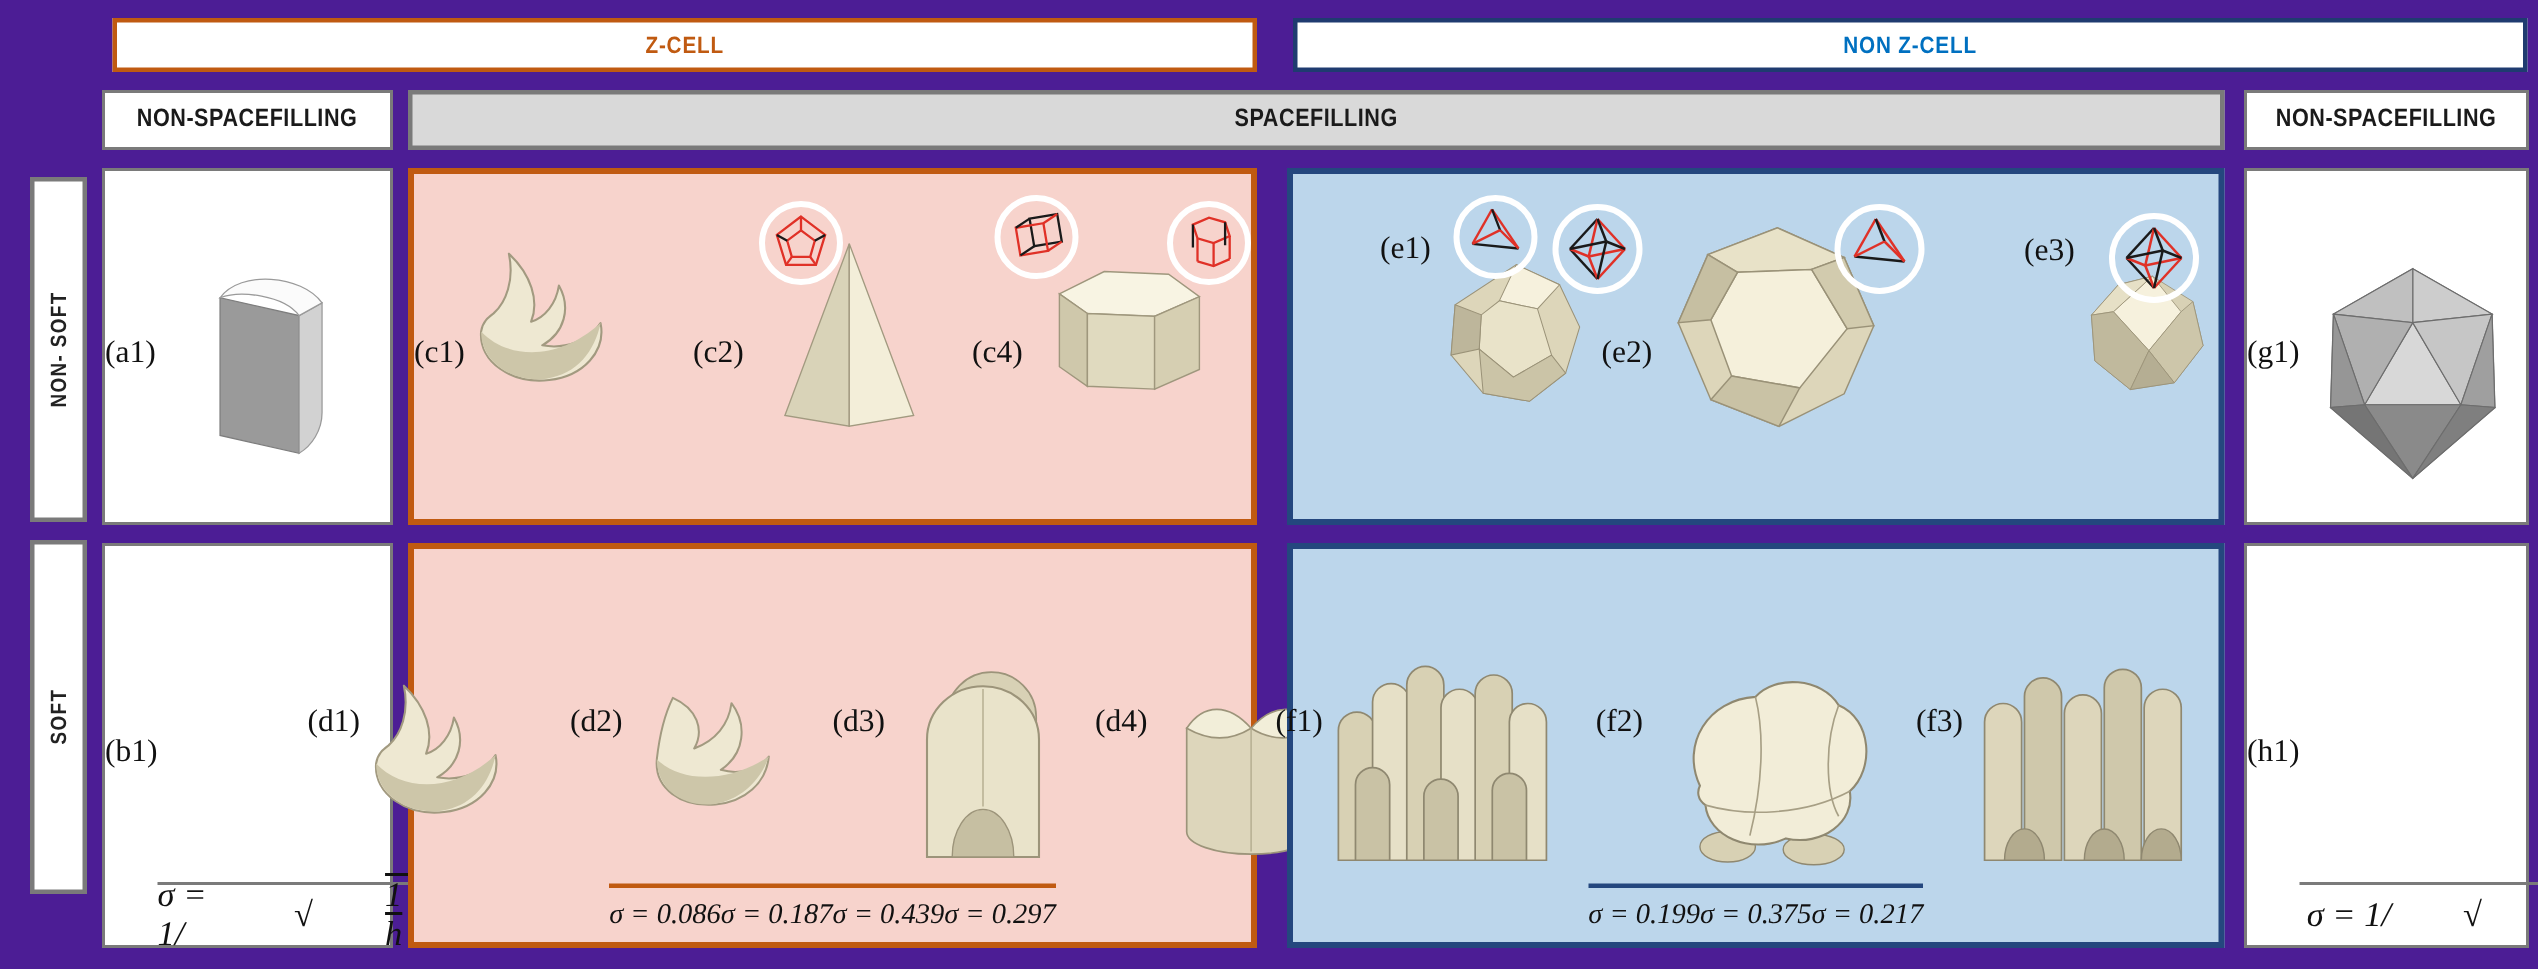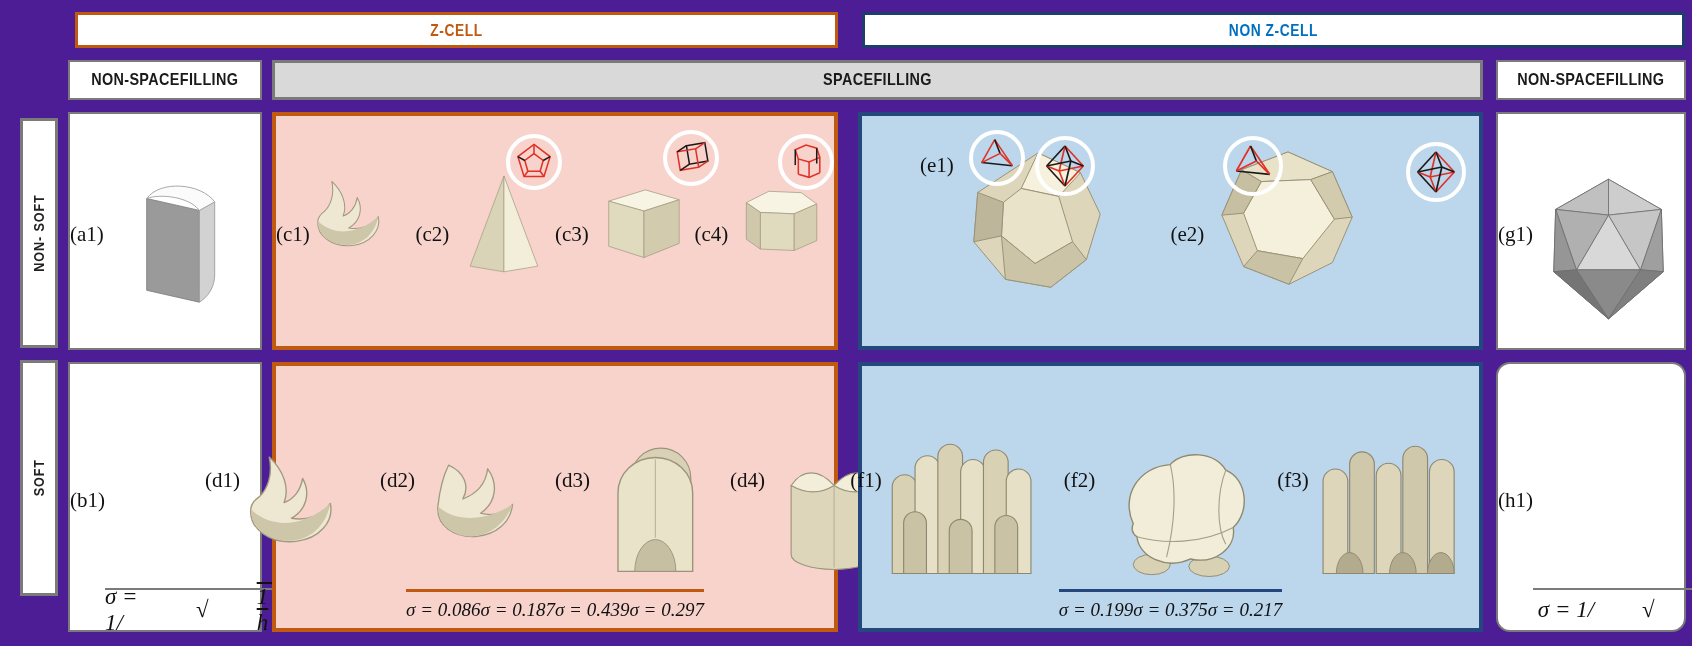--- a/index.html
+++ b/index.html
@@ -25,21 +25,21 @@
   .rowlab.top{top:118px;height:230px;}
   .rowlab.bot{top:360px;height:236px;}
   .rowlab span{writing-mode:vertical-rl;transform:rotate(180deg) scale(1.05,.9);
                font-weight:bold;font-size:14px;letter-spacing:1px;color:#222;white-space:nowrap;}
 
   
   .cell{border:2px solid #7a7a7a;display:flex;flex-direction:row;align-items:center;justify-content:flex-start;}
   #cell-a1{left:68px;top:112px;width:194px;height:238px;}
   #cell-b1{left:68px;top:362px;width:194px;height:270px;}
   #cell-g1{left:1496px;top:112px;width:190px;height:238px;}
-  #cell-h1{left:1496px;top:362px;width:190px;height:270px;border-radius:14px;}
+  #cell-h1{left:1496px;top:362px;width:190px;height:270px;}
 
   
   .group{border:4px solid;box-sizing:border-box;}
   #group-c{left:272px;top:112px;width:566px;height:238px;border-color:#C05A11;background:#F7D3CC;display:flex;}
   #group-d{left:272px;top:362px;width:566px;height:270px;border-color:#C05A11;background:#F7D3CC;display:flex;flex-direction:column;}
   #group-e{left:858px;top:112px;width:625px;height:238px;border-color:#24477E;background:#BCD6EB;display:flex;}
   #group-f{left:858px;top:362px;width:625px;height:270px;border-color:#24477E;background:#BCD6EB;display:flex;flex-direction:column;}
   .cols{display:flex;flex:1;min-height:0;}
   .subcol{flex:1;display:flex;flex-direction:row;align-items:center;position:relative;min-width:0;}
 
@@ -128,28 +128,20 @@
       </svg>
     </div>
     <div class="subcol">
       <div class="cell-label">(c2)</div>
       <svg class="shape" style="margin-bottom:10px" width="135" height="152" viewBox="0 0 150 170">
         <polygon points="78,14 30,142 78,150" fill="#d9d3b8" stroke="#a29a80" stroke-width="1"></polygon>
         <polygon points="78,14 78,150 126,142" fill="#f3eed9" stroke="#a29a80" stroke-width="1"></polygon>
       </svg>
     </div>
     <div class="subcol">
-      <div class="cell-label">(c3)</div>
-      <svg class="shape" style="margin-bottom:16px" width="140" height="140" viewBox="0 0 150 150">
-        <polygon points="28,44 80,28 128,42 78,58" fill="#f8f4e3" stroke="#9f977d" stroke-width="1"></polygon>
-        <polygon points="28,44 28,108 78,124 78,58" fill="#e0dabf" stroke="#9f977d" stroke-width="1"></polygon>
-        <polygon points="78,58 128,42 128,104 78,124" fill="#d2cbae" stroke="#9f977d" stroke-width="1"></polygon>
-      </svg>
-    </div>
-    <div class="subcol">
       <div class="cell-label">(c4)</div>
       <svg class="shape" style="margin-bottom:16px" width="140" height="140" viewBox="0 0 150 150">
         <polygon points="26,46 58,30 104,32 126,48 94,62 46,60" fill="#f8f4e3" stroke="#9f977d" stroke-width="1"></polygon>
         <polygon points="26,46 26,98 46,112 46,60" fill="#cfc8ab" stroke="#9f977d" stroke-width="1"></polygon>
         <polygon points="46,60 46,112 94,114 94,62" fill="#e0dabf" stroke="#9f977d" stroke-width="1"></polygon>
         <polygon points="94,62 94,114 126,100 126,48" fill="#d6cfb2" stroke="#9f977d" stroke-width="1"></polygon>
       </svg>
     </div>
 
     <div class="inset" style="left:230px;top:18px;width:48px;height:48px">
@@ -199,20 +191,31 @@
     </div>
     <div class="subcol">
       <div class="cell-label">(e2)</div>
       <svg class="shape" style="margin-bottom:8px" width="168" height="158" viewBox="0 0 170 160">
         <polygon points="85,4 130,24 150,70 130,116 86,138 40,120 18,68 38,22" fill="#ddd6ba" stroke="#9a9278" stroke-width="1"></polygon>
         <polygon points="85,4 130,24 108,32 58,34 38,22" fill="#e8e2c8" stroke="#9a9278" stroke-width="1"></polygon>
         <polygon points="58,34 108,32 132,72 100,112 54,104 40,66" fill="#f5f0db" stroke="#9a9278" stroke-width="1"></polygon>
         <polygon points="38,22 58,34 40,66 18,68" fill="#c6bfa2" stroke="#9a9278" stroke-width="1"></polygon>
         <polygon points="54,104 100,112 86,138 40,120" fill="#c9c2a5" stroke="#9a9278" stroke-width="1"></polygon>
         <polygon points="108,32 130,24 150,70 132,72" fill="#d2cbae" stroke="#9a9278" stroke-width="1"></polygon>
+      </svg>
+    </div>
+    <div class="subcol">
+      <div class="cell-label" style="align-self:flex-start;margin-left:76px">(e3)</div>
+      <svg class="shape" style="margin-bottom:8px" width="168" height="158" viewBox="0 0 170 160">
+        <polygon points="92,4 140,34 152,86 118,130 66,138 24,104 20,50 52,14" fill="#d8d1b5" stroke="#9a9278" stroke-width="1"></polygon>
+        <polygon points="92,4 126,46 88,92 46,46" fill="#f6f1dd" stroke="#9a9278" stroke-width="1"></polygon>
+        <polygon points="126,46 140,34 152,86 118,130 88,92" fill="#cdc6aa" stroke="#9a9278" stroke-width="1"></polygon>
+        <polygon points="92,4 46,46 20,50 52,14" fill="#e6e0c6" stroke="#9a9278" stroke-width="1"></polygon>
+        <polygon points="46,46 88,92 66,138 24,104 20,50" fill="#c0b99d" stroke="#9a9278" stroke-width="1"></polygon>
+        <polygon points="88,92 118,130 66,138" fill="#b5ae93" stroke="#9a9278" stroke-width="1"></polygon>
       </svg>
     </div>
 
     <div class="inset" style="left:107px;top:14px;width:48px;height:48px">
       <svg width="46" height="46" viewBox="0 0 60 60">
         <line x1="27" y1="6" x2="50" y2="40" stroke="#e03127" stroke-width="2"></line>
         <line x1="27" y1="6" x2="10" y2="36" stroke="#e03127" stroke-width="2"></line>
         <line x1="10" y1="36" x2="50" y2="40" stroke="#1a1a1a" stroke-width="2"></line>
         <line x1="27" y1="6" x2="34" y2="24" stroke="#1a1a1a" stroke-width="2"></line>
         <line x1="50" y1="40" x2="34" y2="24" stroke="#e03127" stroke-width="2"></line>

